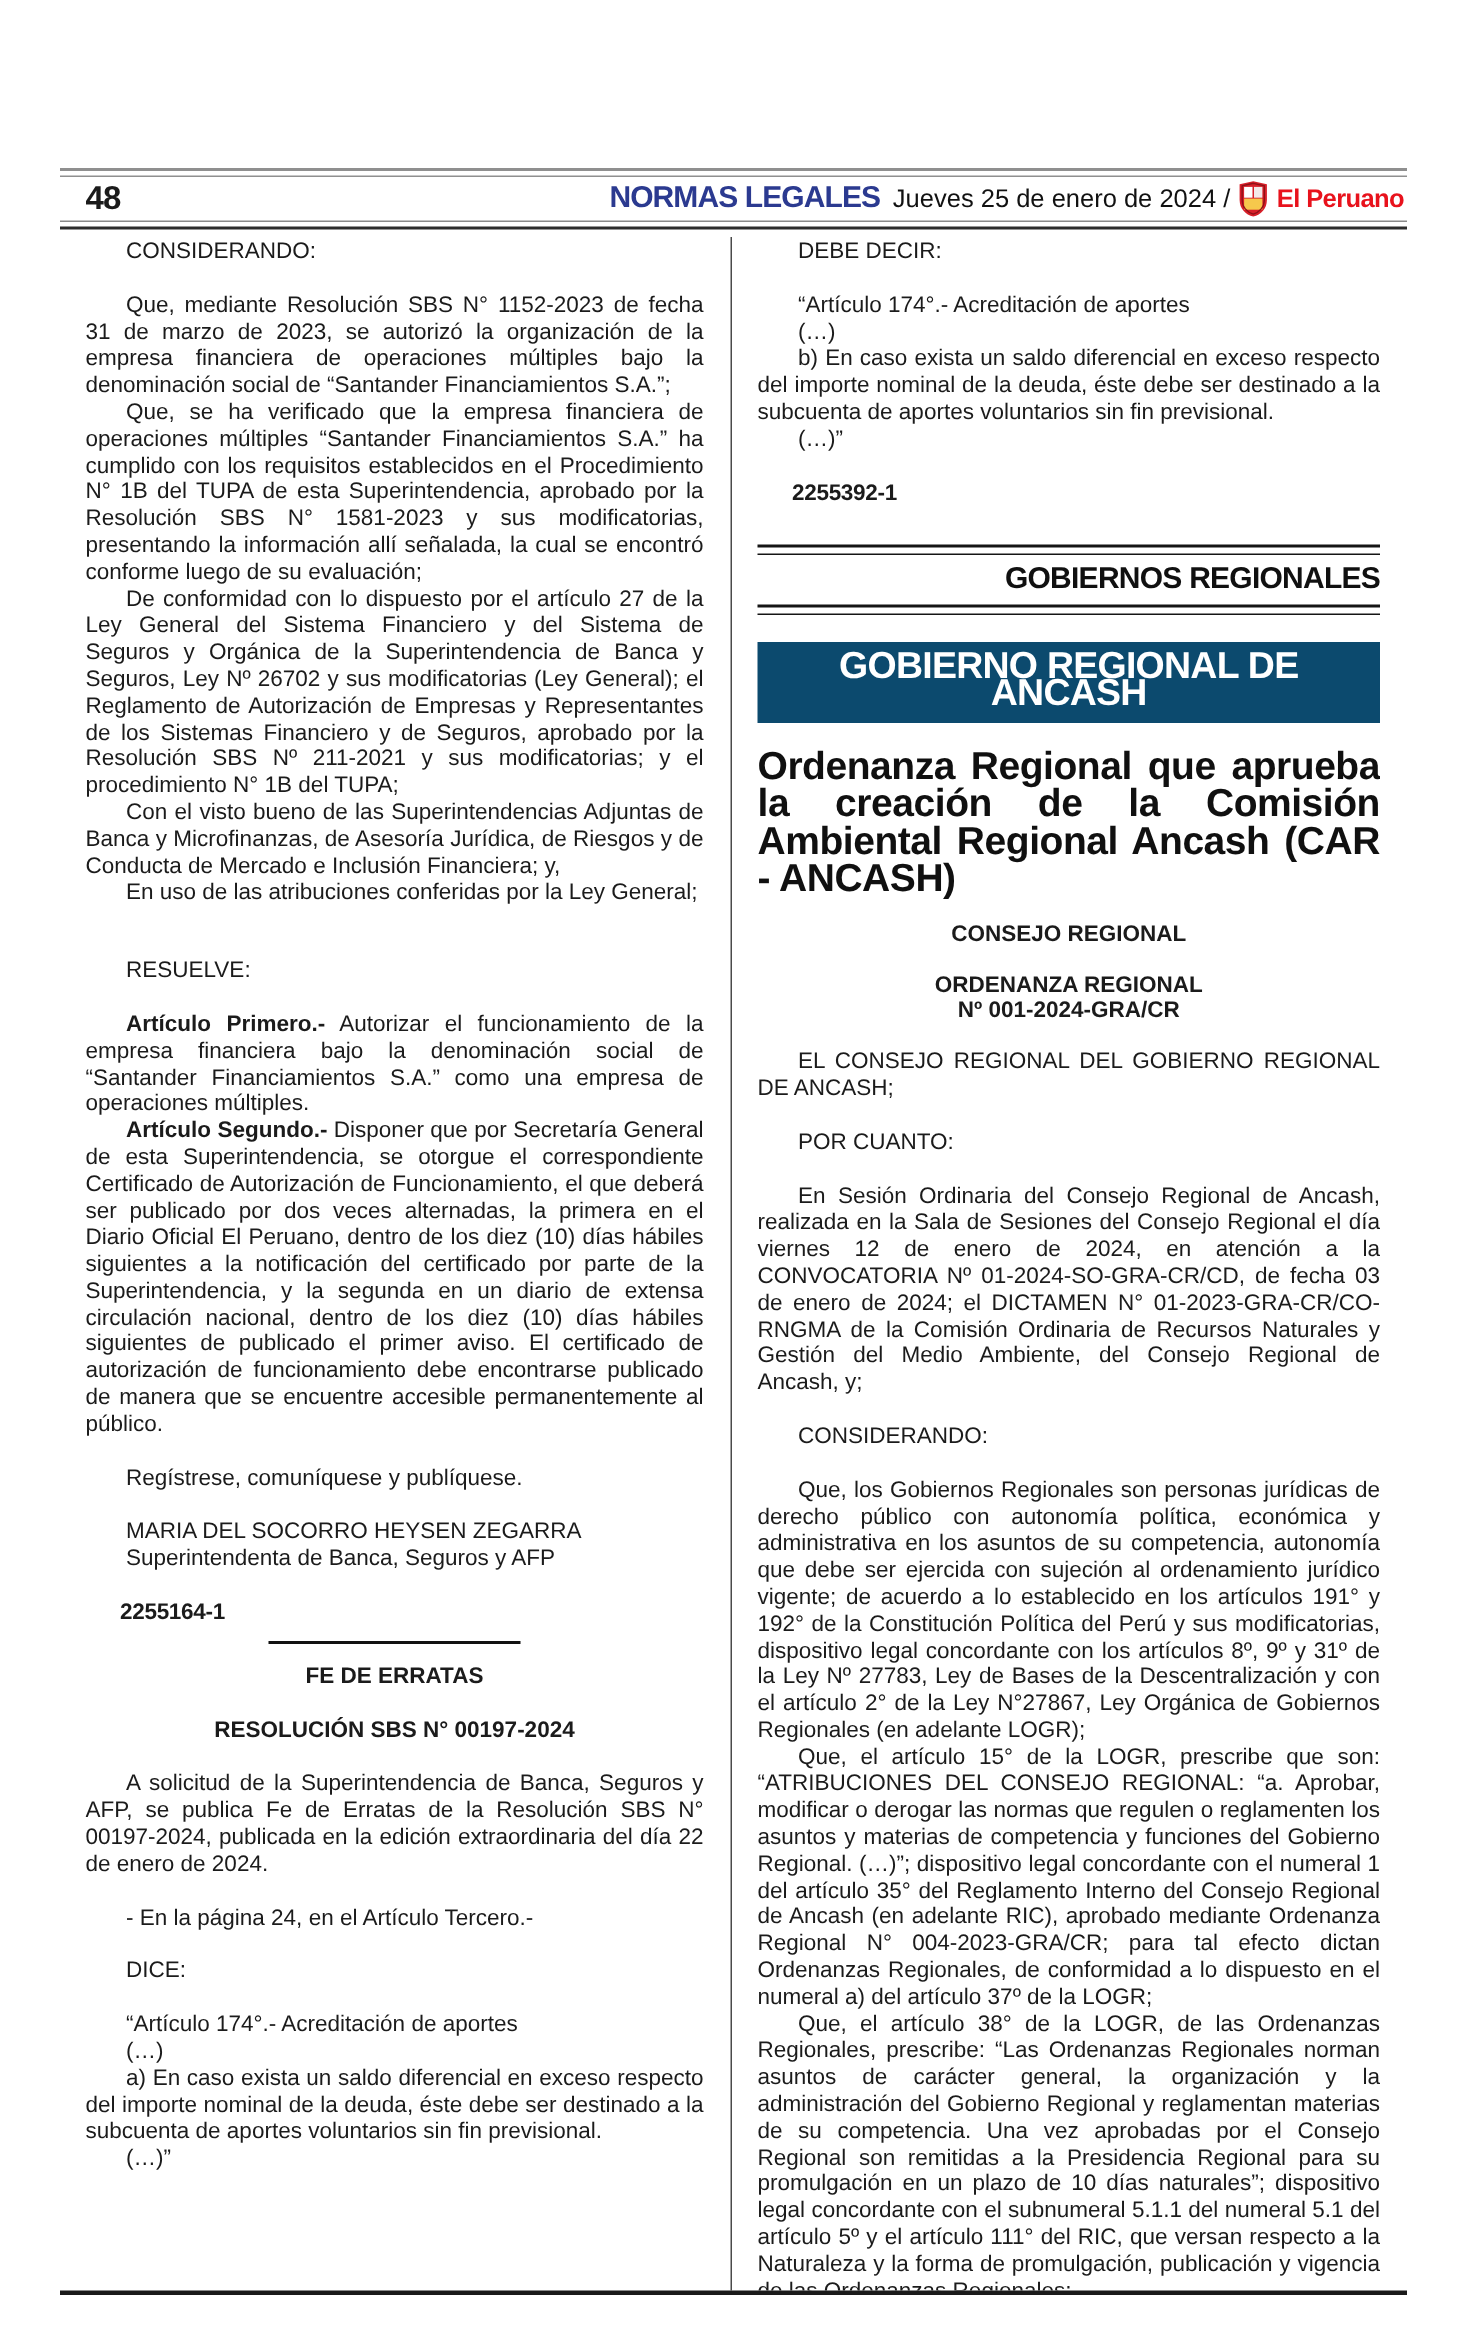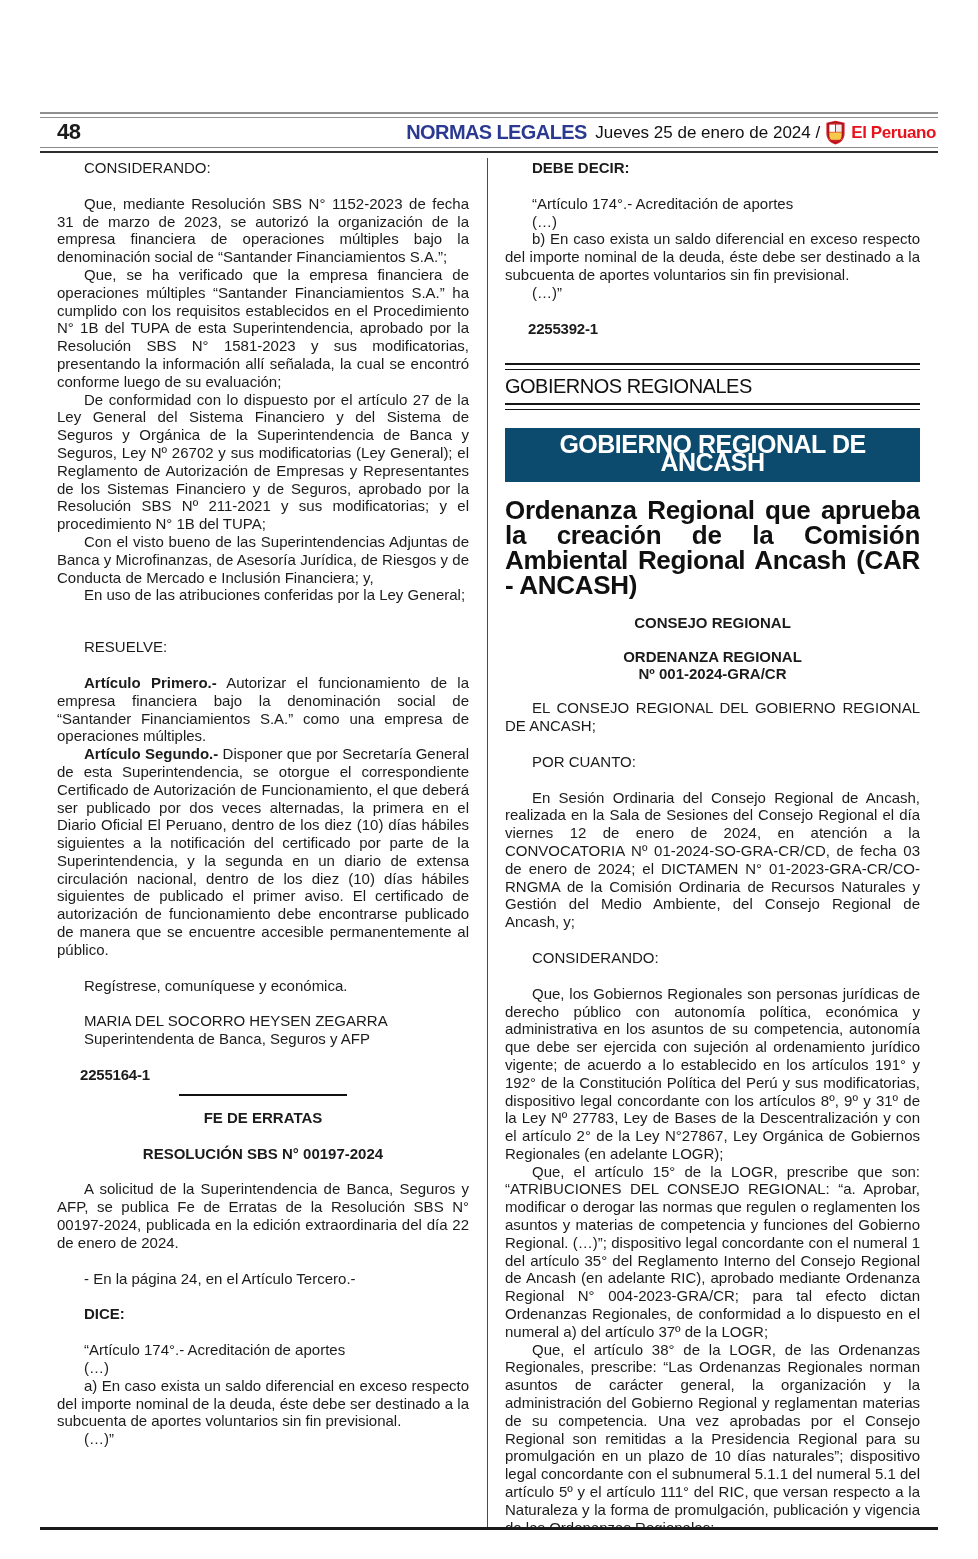--- a/index.html
+++ b/index.html
@@ -31,29 +31,29 @@
   .columns{position:absolute;top:159px;left:57px;width:863px;height:1368px;overflow:hidden;display:flex;}
   .col{font-size:15px;line-height:17.8px;}
   .col-left{width:412px;}
   .col-right{width:415px;margin-left:auto;}
 
   
   .para{text-align:justify;text-indent:27px;}
   .para-lead{text-align:justify;text-indent:27px;}
   .line-indent{padding-left:27px;}
   .spaced-line{padding-left:27px;margin:18px 0;}
-  .bold-line{padding-left:27px;font-weight:bold;margin-bottom:18px;}
+  .bold-line{padding-left:27px;font-weight:normal;margin-bottom:18px;}
   .address{padding-left:27px;}
   .doc-id{font-weight:bold;padding-left:23px;letter-spacing:-0.2px;}
   .hr-short{width:168px;border-top:2.5px solid #111;margin:7px auto 13px;}
   .center-bold{text-align:center;font-weight:bold;}
   .center-lines{text-align:center;font-weight:bold;}
   .section-banner{margin-top:26px;}
   .dbl-rule{height:4px;border-top:2.5px solid #151515;border-bottom:1px solid #151515;}
-  .section-banner-title{text-align:left;font-weight:normal;font-size:20px;
+  .section-banner-title{text-align:right;font-weight:bold;font-size:20px;
     letter-spacing:-0.5px;padding:8px 0 7px;color:#101010;}
   .gray-banner{background:#0c4a6e;color:#ffffff;text-align:center;font-weight:bold;
     font-size:25px;letter-spacing:-0.5px;padding:8px 0 10px;margin-top:18px;}
   .norm-title{font-weight:bold;font-size:26px;line-height:25px;text-align:justify;
     letter-spacing:-0.3px;margin-top:16px;color:#101010;}
 </style>
 </head>
 <body>
 
 <div class="page">
@@ -86,21 +86,21 @@
     <div class="col col-left" id="col-left">
         <div class="spaced-line" style="margin-top: 0px;">CONSIDERANDO:</div>
         <div class="para">Que, mediante Resolución SBS N° 1152-2023 de fecha 31 de marzo de 2023, se autorizó la organización de la empresa financiera de operaciones múltiples bajo la denominación social de “Santander Financiamientos S.A.”;</div>
         <div class="para">Que, se ha verificado que la empresa financiera de operaciones múltiples “Santander Financiamientos S.A.” ha cumplido con los requisitos establecidos en el Procedimiento N° 1B del TUPA de esta Superintendencia, aprobado por la Resolución SBS N° 1581-2023 y sus modificatorias, presentando la información allí señalada, la cual se encontró conforme luego de su evaluación;</div>
         <div class="para">De conformidad con lo dispuesto por el artículo 27 de la Ley General del Sistema Financiero y del Sistema de Seguros y Orgánica de la Superintendencia de Banca y Seguros, Ley Nº 26702 y sus modificatorias (Ley General); el Reglamento de Autorización de Empresas y Representantes de los Sistemas Financiero y de Seguros, aprobado por la Resolución SBS Nº 211-2021 y sus modificatorias; y el procedimiento N° 1B del TUPA;</div>
         <div class="para">Con el visto bueno de las Superintendencias Adjuntas de Banca y Microfinanzas, de Asesoría Jurídica, de Riesgos y de Conducta de Mercado e Inclusión Financiera; y,</div>
         <div class="para">En uso de las atribuciones conferidas por la Ley General;</div>
         <div class="spaced-line" style="margin-top: 34px;">RESUELVE:</div>
         <div class="para-lead"><b>Artículo Primero.-</b><span> Autorizar el funcionamiento de la empresa financiera bajo la denominación social de “Santander Financiamientos S.A.” como una empresa de operaciones múltiples.</span></div>
         <div class="para-lead"><b>Artículo Segundo.-</b><span> Disponer que por Secretaría General de esta Superintendencia, se otorgue el correspondiente Certificado de Autorización de Funcionamiento, el que deberá ser publicado por dos veces alternadas, la primera en el Diario Oficial El Peruano, dentro de los diez (10) días hábiles siguientes a la notificación del certificado por parte de la Superintendencia, y la segunda en un diario de extensa circulación nacional, dentro de los diez (10) días hábiles siguientes de publicado el primer aviso. El certificado de autorización de funcionamiento debe encontrarse publicado de manera que se encuentre accesible permanentemente al público.</span></div>
-        <div class="line-indent" style="margin-top: 18px; margin-bottom: 18px;">Regístrese, comuníquese y económica.</div>
+        <div class="line-indent" style="margin-top: 18px; margin-bottom: 18px;">Regístrese, comuníquese y publíquese.</div>
         <div class="address" style="margin-bottom: 18px;">
           <div>MARIA DEL SOCORRO HEYSEN ZEGARRA</div>
           <div>Superintendenta de Banca, Seguros y AFP</div>
         </div>
         <div class="doc-id" style="margin-bottom: 10px;">2255164-1</div>
         <div class="hr-short"></div>
         <div class="center-bold" style="margin-bottom: 18px;">FE DE ERRATAS</div>
         <div class="center-bold" style="margin-bottom: 18px;">RESOLUCIÓN SBS N° 00197-2024</div>
         <div class="para">A solicitud de la Superintendencia de Banca, Seguros y AFP, se publica Fe de Erratas de la Resolución SBS N° 00197-2024, publicada en la edición extraordinaria del día 22 de enero de 2024.</div>
         <div class="line-indent" style="margin-top: 18px; margin-bottom: 18px;">- En la página 24, en el Artículo Tercero.-</div>

